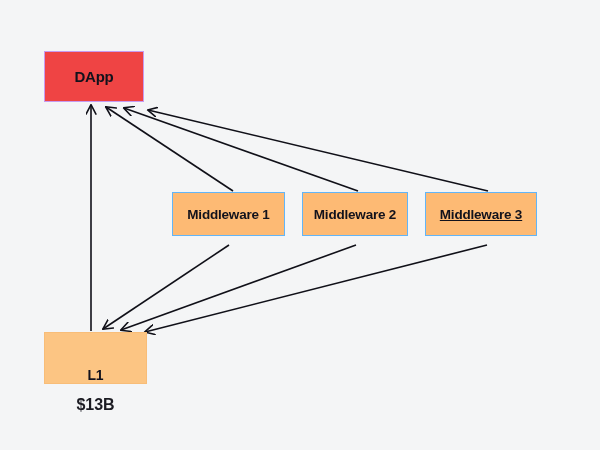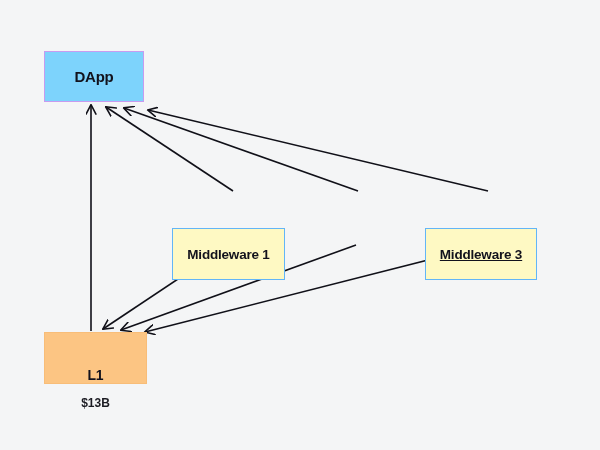--- a/index.html
+++ b/index.html
@@ -35,52 +35,51 @@
     font-weight: bold;
     color: #12121c;
     letter-spacing: -0.2px;
     z-index: 2;
   }
   .node-dapp {
     left: 44px;
     top: 51px;
     width: 100px;
     height: 51px;
-    background: #7dd3fc;
+    background: #ef4444;
     border: 1px solid #c79bf0;
     font-size: 15px;
   }
   .node-l1 {
     left: 44px;
     top: 332px;
     width: 103px;
     height: 52px;
     background: #fcc583;
     border: 1px solid #f8bd78;
     font-size: 14px;
     align-items: flex-end;
   }
   .node-mw {
     top: 192px;
-    height: 52px;
-    background: #fef9c3;
+    height: 44px;
+    background: #fdba74;
     border: 1px solid #62b5f7;
     font-size: 13.5px;
-    margin-top: 36px;
   }
   .node-mw1 { left: 172px; width: 113px; }
   .node-mw2 { left: 302px; width: 106px; }
   .node-mw3 { left: 425px; width: 112px; text-decoration: underline; }
   .caption {
     position: absolute;
     left: 44px;
     top: 396px;
     width: 103px;
     text-align: center;
-    font-size: 12px;
+    font-size: 16px;
     font-weight: bold;
     color: #1b1b22;
     z-index: 2;
   }
 </style>
 </head>
 <body>
 
 <div id="canvas">
 
@@ -107,20 +106,23 @@
   </svg>
 
   <div class="node node-dapp">
     <span>DApp</span>
   </div>
 
   <div class="node node-mw node-mw1">
     <span>Middleware 1</span>
   </div>
 
+  <div class="node node-mw node-mw2">
+    <span>Middleware 2</span>
+  </div>
 
   <div class="node node-mw node-mw3">
     <span>Middleware 3</span>
   </div>
 
   <div class="node node-l1">
     <span>L1</span>
   </div>
 
   <div class="caption">$13B</div>

